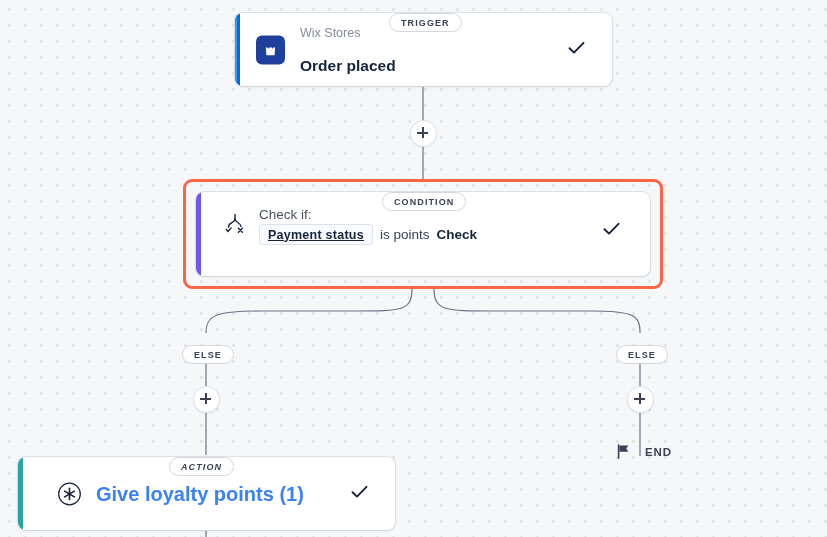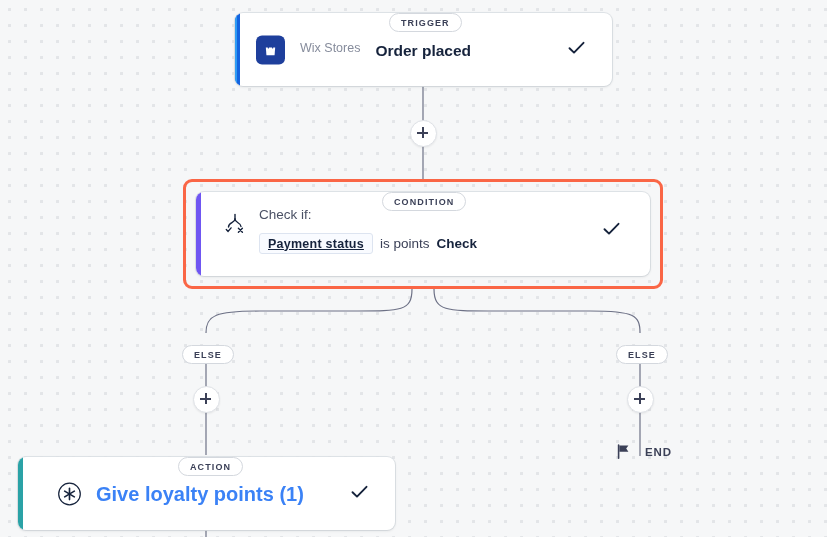--- a/index.html
+++ b/index.html
@@ -116,21 +116,21 @@
     background: #1e3f9c;
     display: flex;
     align-items: center;
     justify-content: center;
   }
   .trigger-text {
     position: absolute;
     left: 65px; top: 50%;
     transform: translateY(-50%);
     display: flex;
-    flex-direction: row;
+    flex-direction: column;
     gap: 15px;
   }
   .subtle-label {
     font-size: 12.5px;
     color: #868c9c;
     line-height: 15px;
   }
   .node-title {
     font-size: 15.5px;
     font-weight: bold;
@@ -164,21 +164,20 @@
     width: 24px; height: 24px;
   }
   .cond-body {
     position: absolute;
     left: 63px; top: 14px;
   }
   .cond-heading {
     font-size: 13.5px;
     color: #4b5165;
     line-height: 18px;
-    margin-bottom: 9px;
   }
   .cond-expr {
     display: flex;
     align-items: center;
     gap: 7px;
   }
   .chip {
     display: inline-flex;
     align-items: center;
     height: 21px;
@@ -321,21 +320,21 @@
   </div>
 
   <div class="pill" style="left:182px; top:333px;">ELSE</div>
 
   <div class="pill" style="left:616px; top:333px;">ELSE</div>
 
   <div class="plus-btn" style="left:193px; top:386px;"></div>
 
   <div class="plus-btn" style="left:627px; top:386px;"></div>
 
-  <div class="pill" style="left:178px; top:445px;">ACTION</div>
+  <div class="pill" style="left:169px; top:445px;font-style:italic;">ACTION</div>
 
   <div class="card" id="action-card">
     <span class="accent accent-teal"></span>
 
     <span class="action-icon">
       <svg width="27" height="27" viewBox="0 0 28 28" fill="none">
         <circle cx="14" cy="14" r="11.2" stroke="#16233c" stroke-width="1.3" fill="none"></circle>
         <g stroke="#16233c" stroke-width="1.7" stroke-linecap="round">
           <path d="M14 8.2 L14 19.8"></path>
           <path d="M9 11 L19 17"></path>

